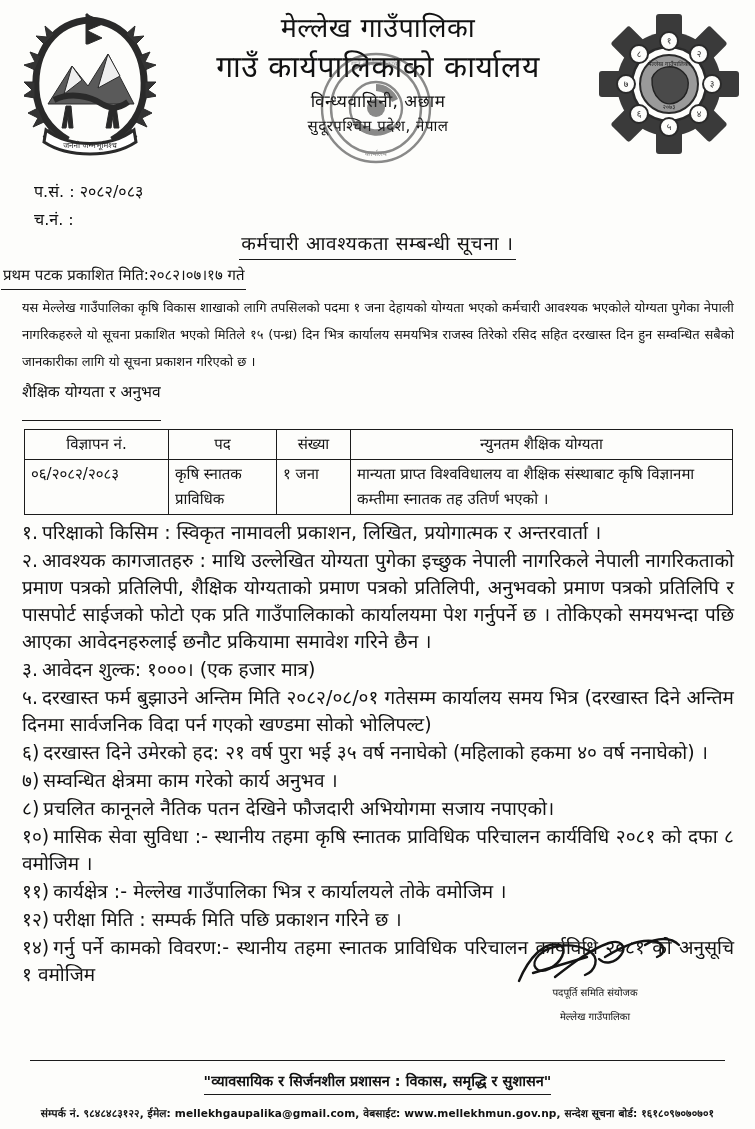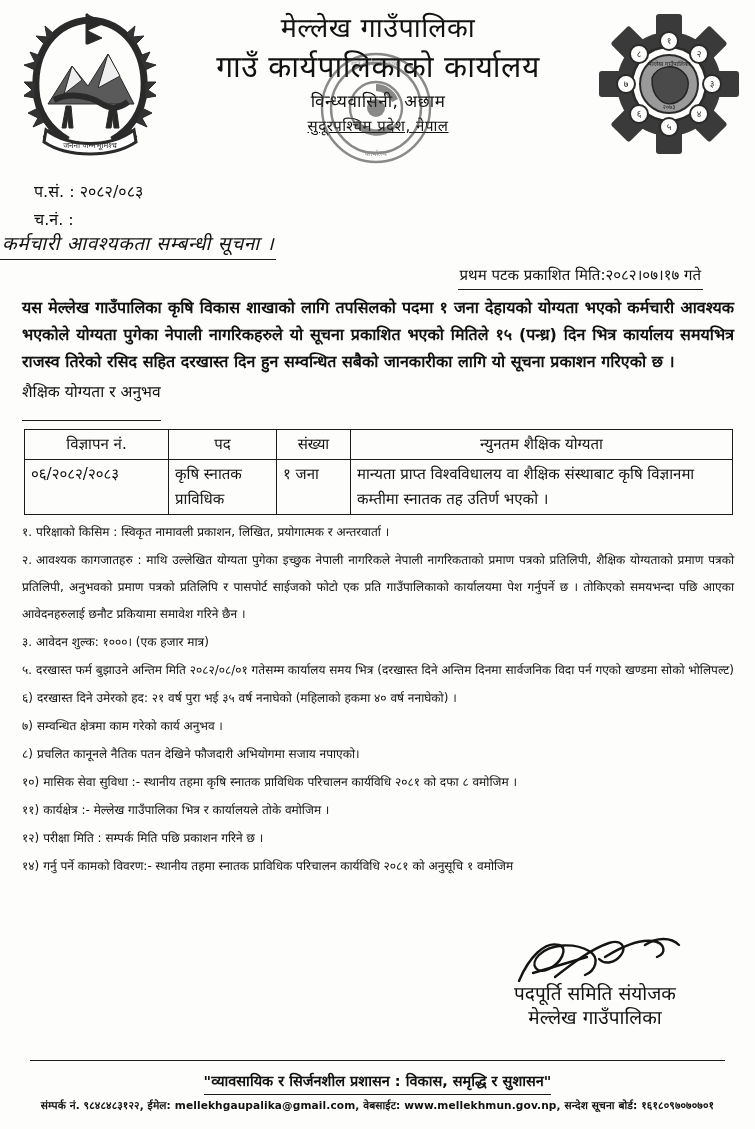--- a/index.html
+++ b/index.html
@@ -61,21 +61,20 @@
   }
   .org-line3 {
     font-size: 17px;
     line-height: 26px;
     letter-spacing: 0.5px;
   }
   .org-line4 {
     font-size: 15px;
     line-height: 24px;
     letter-spacing: 0.5px;
-    text-decoration: underline;
   }
   
   .stamp {
     position: absolute;
     left: 318px;
     top: 50px;
     width: 116px;
     height: 116px;
     opacity: 0.55;
     pointer-events: none;
@@ -90,59 +89,58 @@
     line-height: 28px;
   }
   .ref-row { white-space: nowrap; }
 
   
   .title-wrap {
     position: absolute;
     top: 228px;
     left: 0;
     width: 755px;
-    font-style: italic;
+    text-align: center;
   }
   .doc-title {
     display: inline-block;
     font-size: 19px;
     line-height: 30px;
     border-bottom: 1.6px solid #1a1a1a;
     padding: 0 2px 1px 2px;
     letter-spacing: 0.6px;
   }
   .doc-subtitle-wrap {
     position: absolute;
     top: 262px;
-    left: 12px;
+    left: 1px;
     width: 691px;
-    text-align: right;
+    text-align: left;
   }
   .doc-subtitle {
     display: inline-block;
     font-size: 15px;
     line-height: 26px;
     border-bottom: 1.4px solid #1a1a1a;
     padding: 0 2px 1px 2px;
   }
 
   
   .body-area {
     position: absolute;
     left: 22px;
     top: 294px;
     width: 712px;
   }
   .intro {
-    font-size: 16px;
+    font-size: 13px;
     line-height: 27px;
     text-align: justify;
     text-justify: inter-word;
     margin: 0 0 2px 0;
-    font-weight: bold;
   }
   .section-head {
     display: inline-block;
     font-size: 15.6px;
     line-height: 26px;
     border-bottom: 1.3px solid #1a1a1a;
     margin: 2px 0 6px 0;
     padding-bottom: 15px;
   }
 
@@ -172,21 +170,21 @@
   td.c-num  { text-align: left; }
   td.c-qual { text-align: left; }
 
   
   ol.notice-list {
     list-style: none;
     margin: 4px 0 0 0;
     padding: 0;
   }
   ol.notice-list li {
-    font-size: 12px;
+    font-size: 19px;
     line-height: 27px;
     text-align: justify;
     text-justify: inter-word;
     margin: 0 0 1px 0;
     padding-left: 0;
   }
   ol.notice-list li .li-num {
     display: inline;
     margin-right: 4px;
   }
@@ -197,21 +195,21 @@
     left: 470px;
     top: 935px;
     width: 250px;
     text-align: center;
   }
   .signature-mark {
     height: 52px;
     margin-bottom: -6px;
   }
   .sign-line {
-    font-size: 19px;
+    font-size: 10px;
     line-height: 24px;
     white-space: nowrap;
   }
 
   
   .footer {
     position: absolute;
     left: 0;
     top: 1060px;
     width: 755px;
@@ -229,21 +227,21 @@
     border-bottom: 1.3px solid #1a1a1a;
     padding-bottom: 1px;
     font-weight: bold;
   }
   .contact {
     font-size: 10.6px;
     line-height: 20px;
     font-weight: bold;
     letter-spacing: 0.1px;
     white-space: nowrap;
-    margin-top: 0;
+    margin-top: 8px;
   }
 </style>
 </head>
 <body>
 
 <div id="page">
 
   <div class="header">
 
     <div class="emblem-left">

